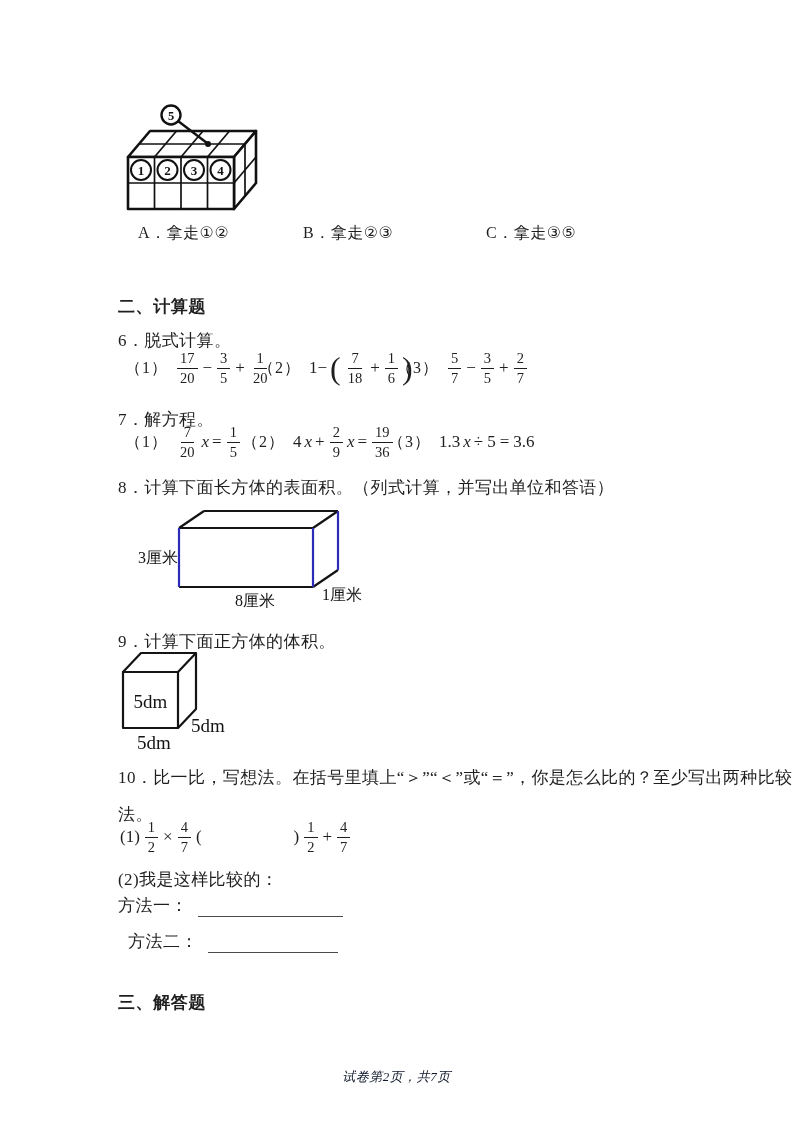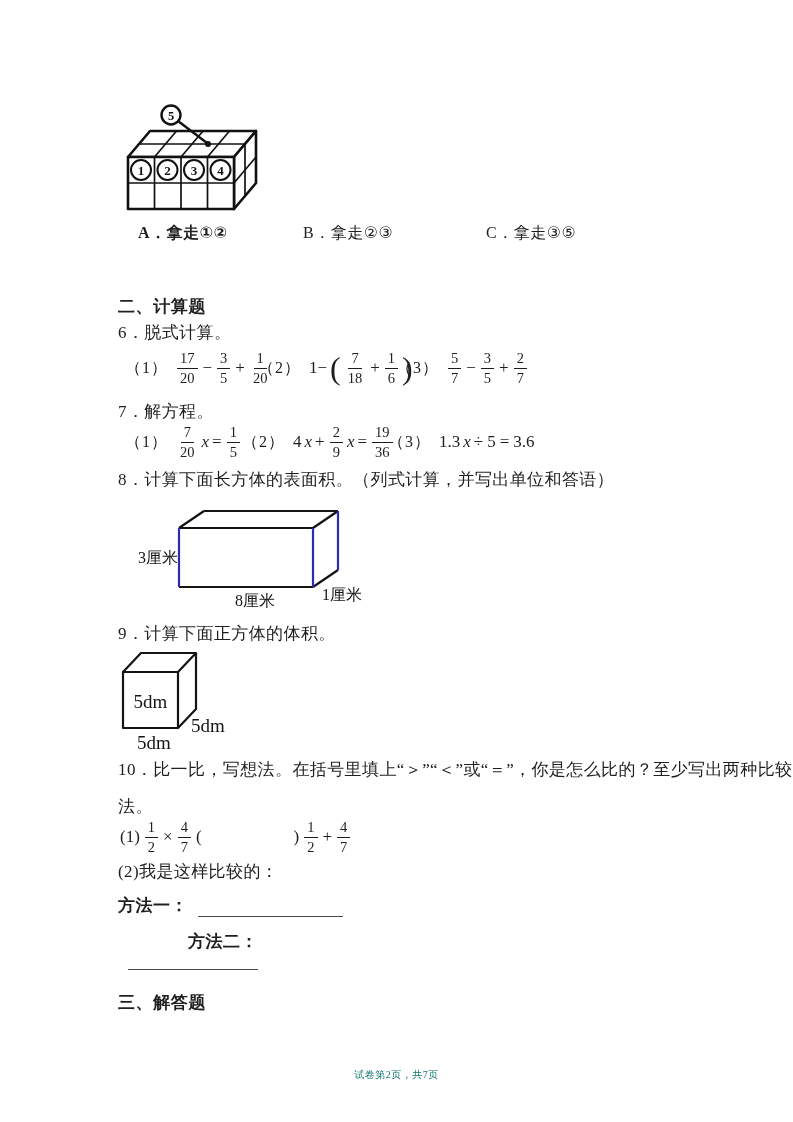--- a/index.html
+++ b/index.html
@@ -3,36 +3,36 @@
 <meta charset="utf-8">
 <style>
   html,body{margin:0;padding:0;}
   body{
     width:793px;height:1122px;background:#ffffff;
     font-family:"Liberation Serif","DejaVu Serif","DejaVu Sans",serif;
     color:#1f1f1f;
   }
   .page{position:relative;width:793px;height:1122px;overflow:hidden;background:#fff;}
   .abs{position:absolute;}
-  .stem{font-size:17px;letter-spacing:0.4px;white-space:nowrap;}
+  .stem{font-size:17px;letter-spacing:0.4px;white-space:nowrap;margin-top:8px;}
   .sec-title{font-size:17px;font-weight:bold;letter-spacing:0.6px;white-space:nowrap;}
   .option{font-size:16px;letter-spacing:0.5px;white-space:nowrap;}
   
   .mitem{position:absolute;display:inline-flex;align-items:center;height:46px;white-space:nowrap;}
   .mtk{font-size:17px;margin:0 2px;}
   .mlab{font-size:16px;margin-right:6px;letter-spacing:1px;}
   .mi{font-style:italic;font-size:17px;margin:0 1px;}
   .bigp{font-size:32px;font-weight:400;margin:0 1px;line-height:1;}
   .frac{display:inline-flex;flex-direction:column;align-items:center;margin:0 3px;}
   .fn{font-size:14.5px;line-height:1.15;padding:0 3px 1px;border-bottom:1.3px solid #1c1c1c;}
   .fd{font-size:14.5px;line-height:1.15;padding:1px 3px 0;}
   
-  .method-row{position:absolute;display:flex;align-items:flex-end;font-size:17px;letter-spacing:0.5px;font-weight:bold;}
+  .method-row{position:absolute;display:flex;align-items:flex-end;font-size:17px;letter-spacing:0.5px;}
   .blank-line{display:inline-block;border-bottom:1.6px solid #4a4a4a;height:16px;margin-left:10px;}
-  .footer{position:absolute;left:0;right:0;text-align:center;font-size:10px;color:#0f766e;letter-spacing:0.5px;}
+  .footer{position:absolute;left:0;right:0;text-align:center;font-size:13px;color:#0f172a;letter-spacing:0.5px;font-style:italic;}
   svg text{font-family:"Liberation Serif","DejaVu Serif","DejaVu Sans",serif;fill:#141414;}
 </style>
 </head>
 <body>
 
 <div class="page">
 
   <svg class="abs" style="left:120px;top:103px;" width="150" height="114" viewBox="0 0 150 114">
 
     <g stroke="#111" stroke-width="2.6" fill="#fff" stroke-linejoin="round">
@@ -66,21 +66,21 @@
     </g>
 
     <g>
       <line x1="58" y1="18" x2="87" y2="40" stroke="#111" stroke-width="2.4"></line>
       <circle cx="88" cy="41" r="3" fill="#111"></circle>
       <circle cx="51" cy="12" r="9.5" fill="#fff" stroke="#111" stroke-width="2.4"></circle>
       <text x="51" y="16.5" text-anchor="middle" font-size="12.5" font-weight="bold">5</text>
     </g>
   </svg>
 
-  <span class="abs option" style="left:138px;top:223px;font-weight:bold;">A．拿走①②</span>
+  <span class="abs option" style="left:138px;top:223px;">A．拿走①②</span>
   <span class="abs option" style="left:303px;top:223px;">B．拿走②③</span>
   <span class="abs option" style="left:486px;top:223px;">C．拿走③⑤</span>
 
   <div class="abs sec-title" style="left:118px;top:295px;">二、计算题</div>
 
   <div class="abs stem" style="left:118px;top:321px;">6．脱式计算。</div>
   <div class="mitem" style="left:125px;top:345px;">
       <span class="mlab">（1）</span>
       <span class="frac">
         <span class="fn">17</span>
@@ -227,21 +227,21 @@
         <span class="fn">4</span>
         <span class="fd">7</span>
       </span>
     </div>
   <div class="abs stem" style="left:118px;top:860px;">(2)我是这样比较的：</div>
 
   <div class="method-row" style="left:118px;top:894px;">
     <span>方法一：</span>
     <span class="blank-line" style="width:145px;"></span>
   </div>
-  <div class="method-row" style="left:118px;top:930px;flex-direction:column;">
+  <div class="method-row" style="left:128px;top:930px;">
     <span>方法二：</span>
     <span class="blank-line" style="width:130px;"></span>
   </div>
 
   <div class="abs sec-title" style="left:118px;top:991px;">三、解答题</div>
 
   <div class="footer" style="top:1068px;">试卷第2页，共7页</div>
 
 </div>
 

